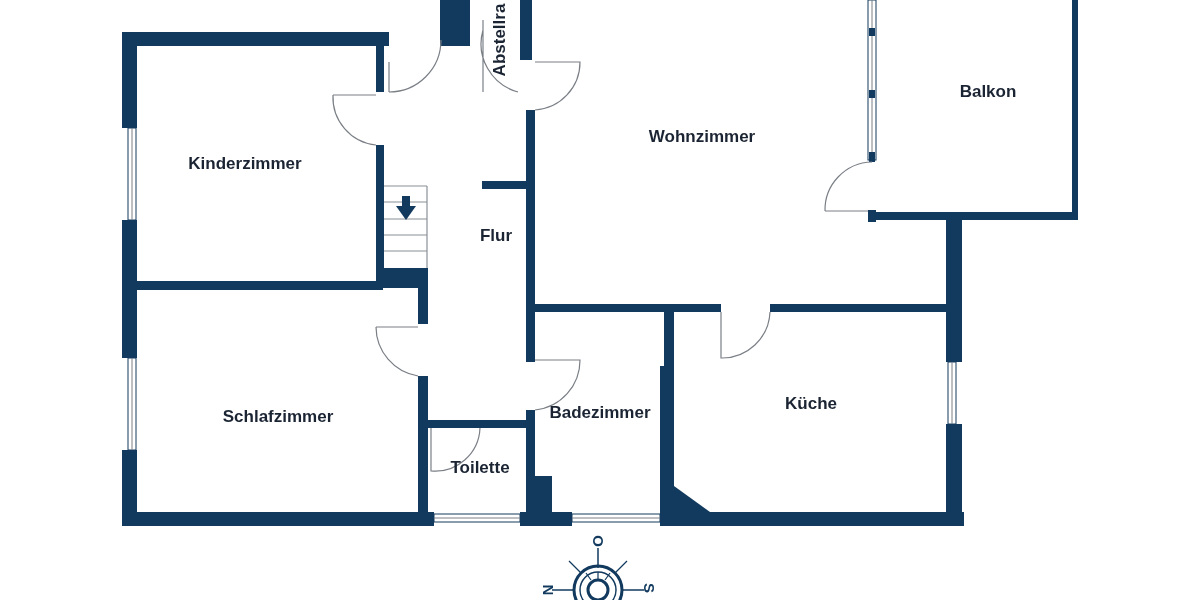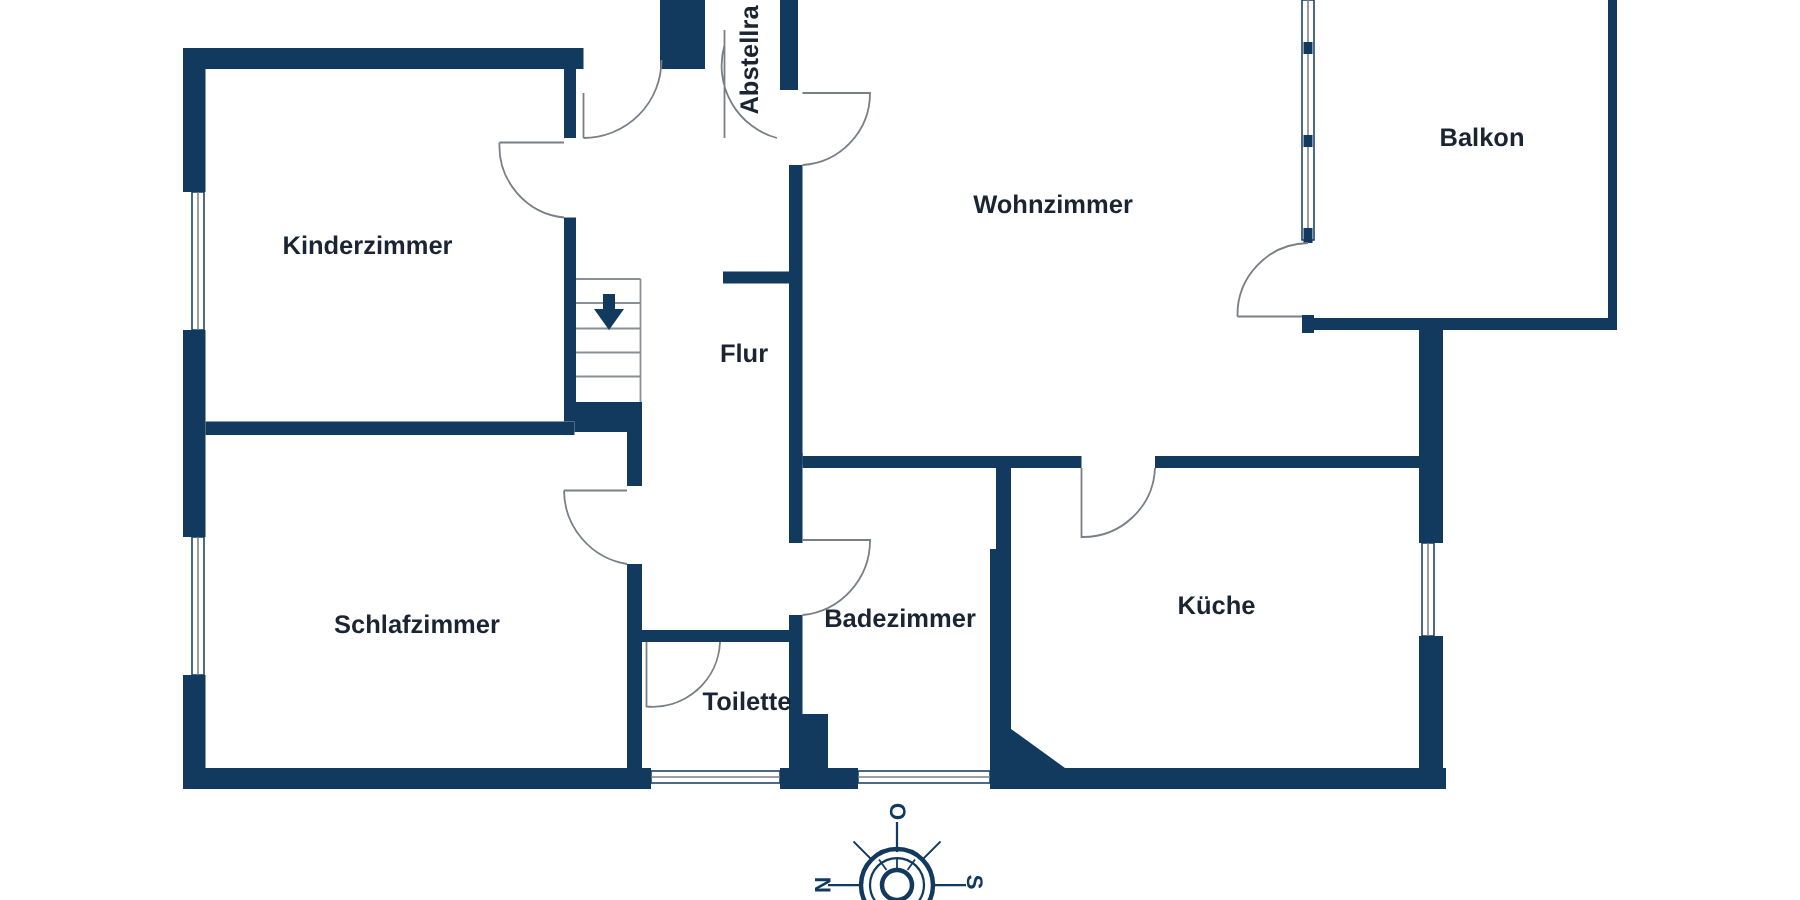--- a/index.html
+++ b/index.html
@@ -119,17 +119,17 @@
 </svg>
 
 <div class="label" style="left:245px;top:164px;">Kinderzimmer</div>
 <div class="label rot" style="left:500px;top:40px;">Abstellra</div>
 <div class="label" style="left:702px;top:137px;text-align:right;">Wohnzimmer</div>
 <div class="label" style="left:974px;top:92px;padding-left:28px;">Balkon</div>
 <div class="label" style="left:496px;top:236px;">Flur</div>
 <div class="label" style="left:278px;top:417px;">Schlafzimmer</div>
 <div class="label" style="left:600px;top:413px;">Badezimmer</div>
 <div class="label" style="left:811px;top:404px;">Küche</div>
-<div class="label" style="left:498px;top:468px;text-align:right;">Toilette</div>
+<div class="label" style="left:480px;top:468px;text-align:right;">Toilette</div>
 
 <div class="compass-letter" style="left:598px;top:541px;transform:translate(-50%,-50%) rotate(90deg);">O</div>
 <div class="compass-letter" style="left:548px;top:590px;transform:translate(-50%,-50%) rotate(90deg);">N</div>
 <div class="compass-letter" style="left:649px;top:588px;transform:translate(-50%,-50%) rotate(90deg);">S</div>
 
 </body></html>

